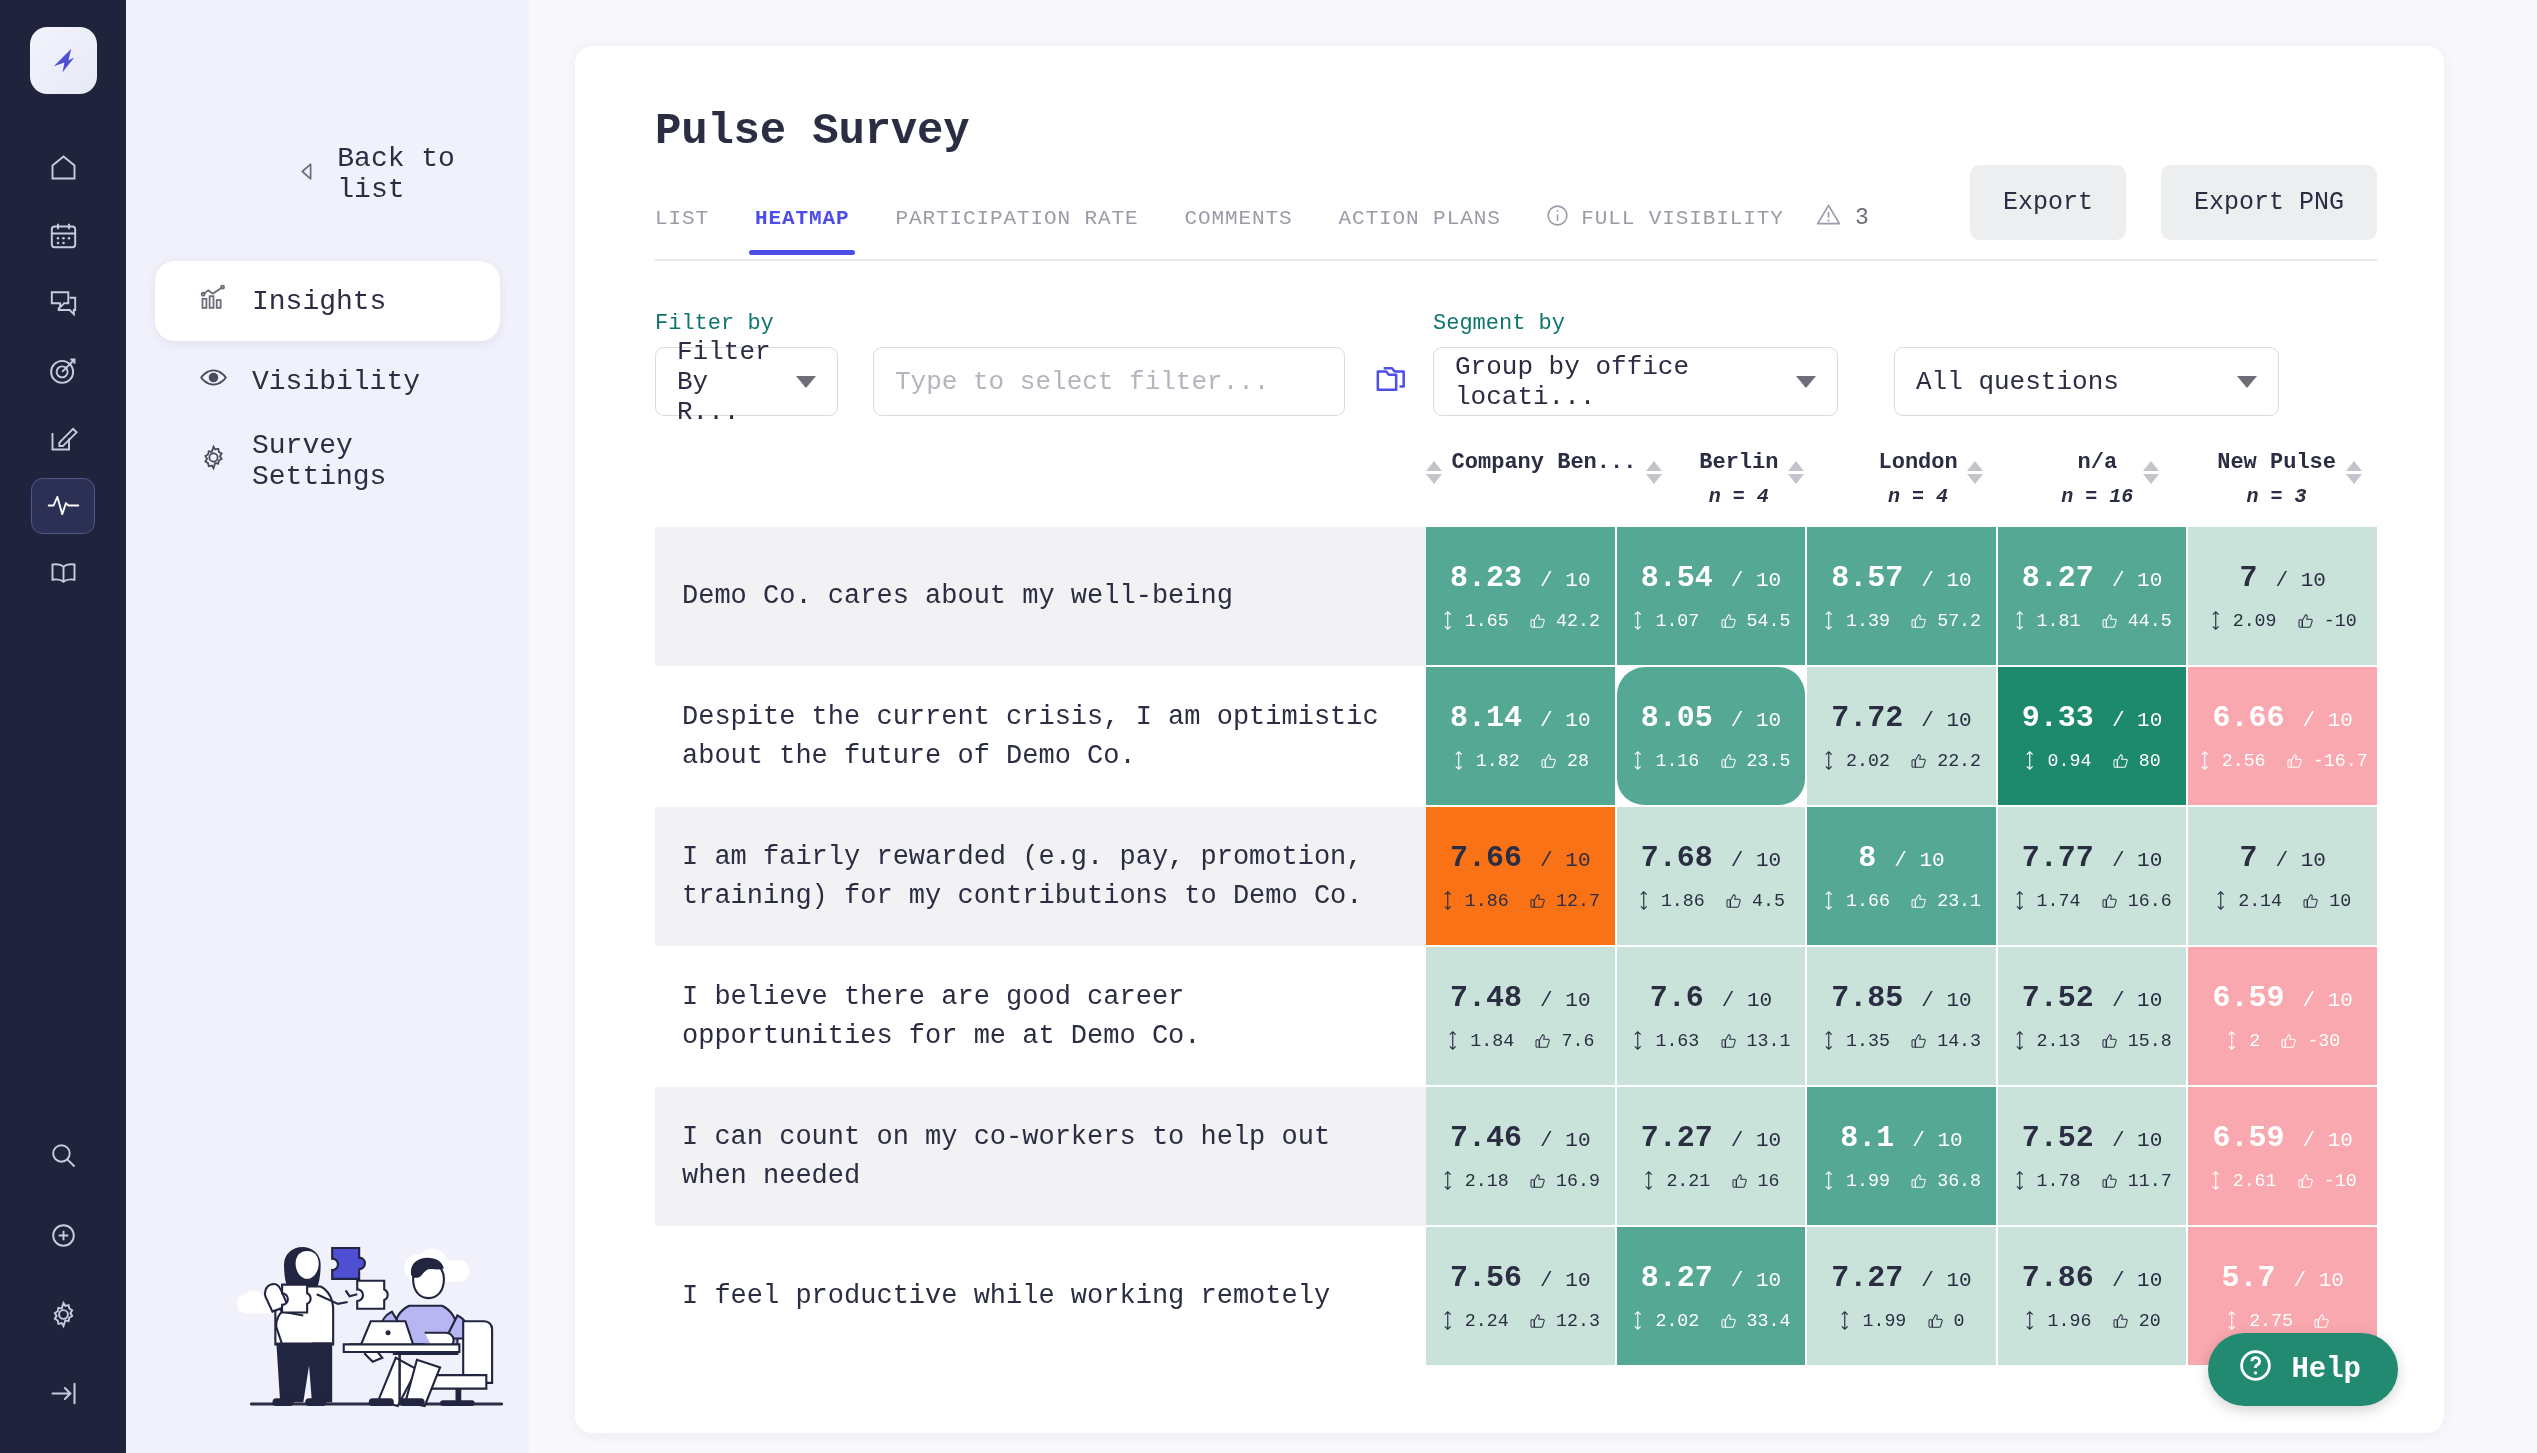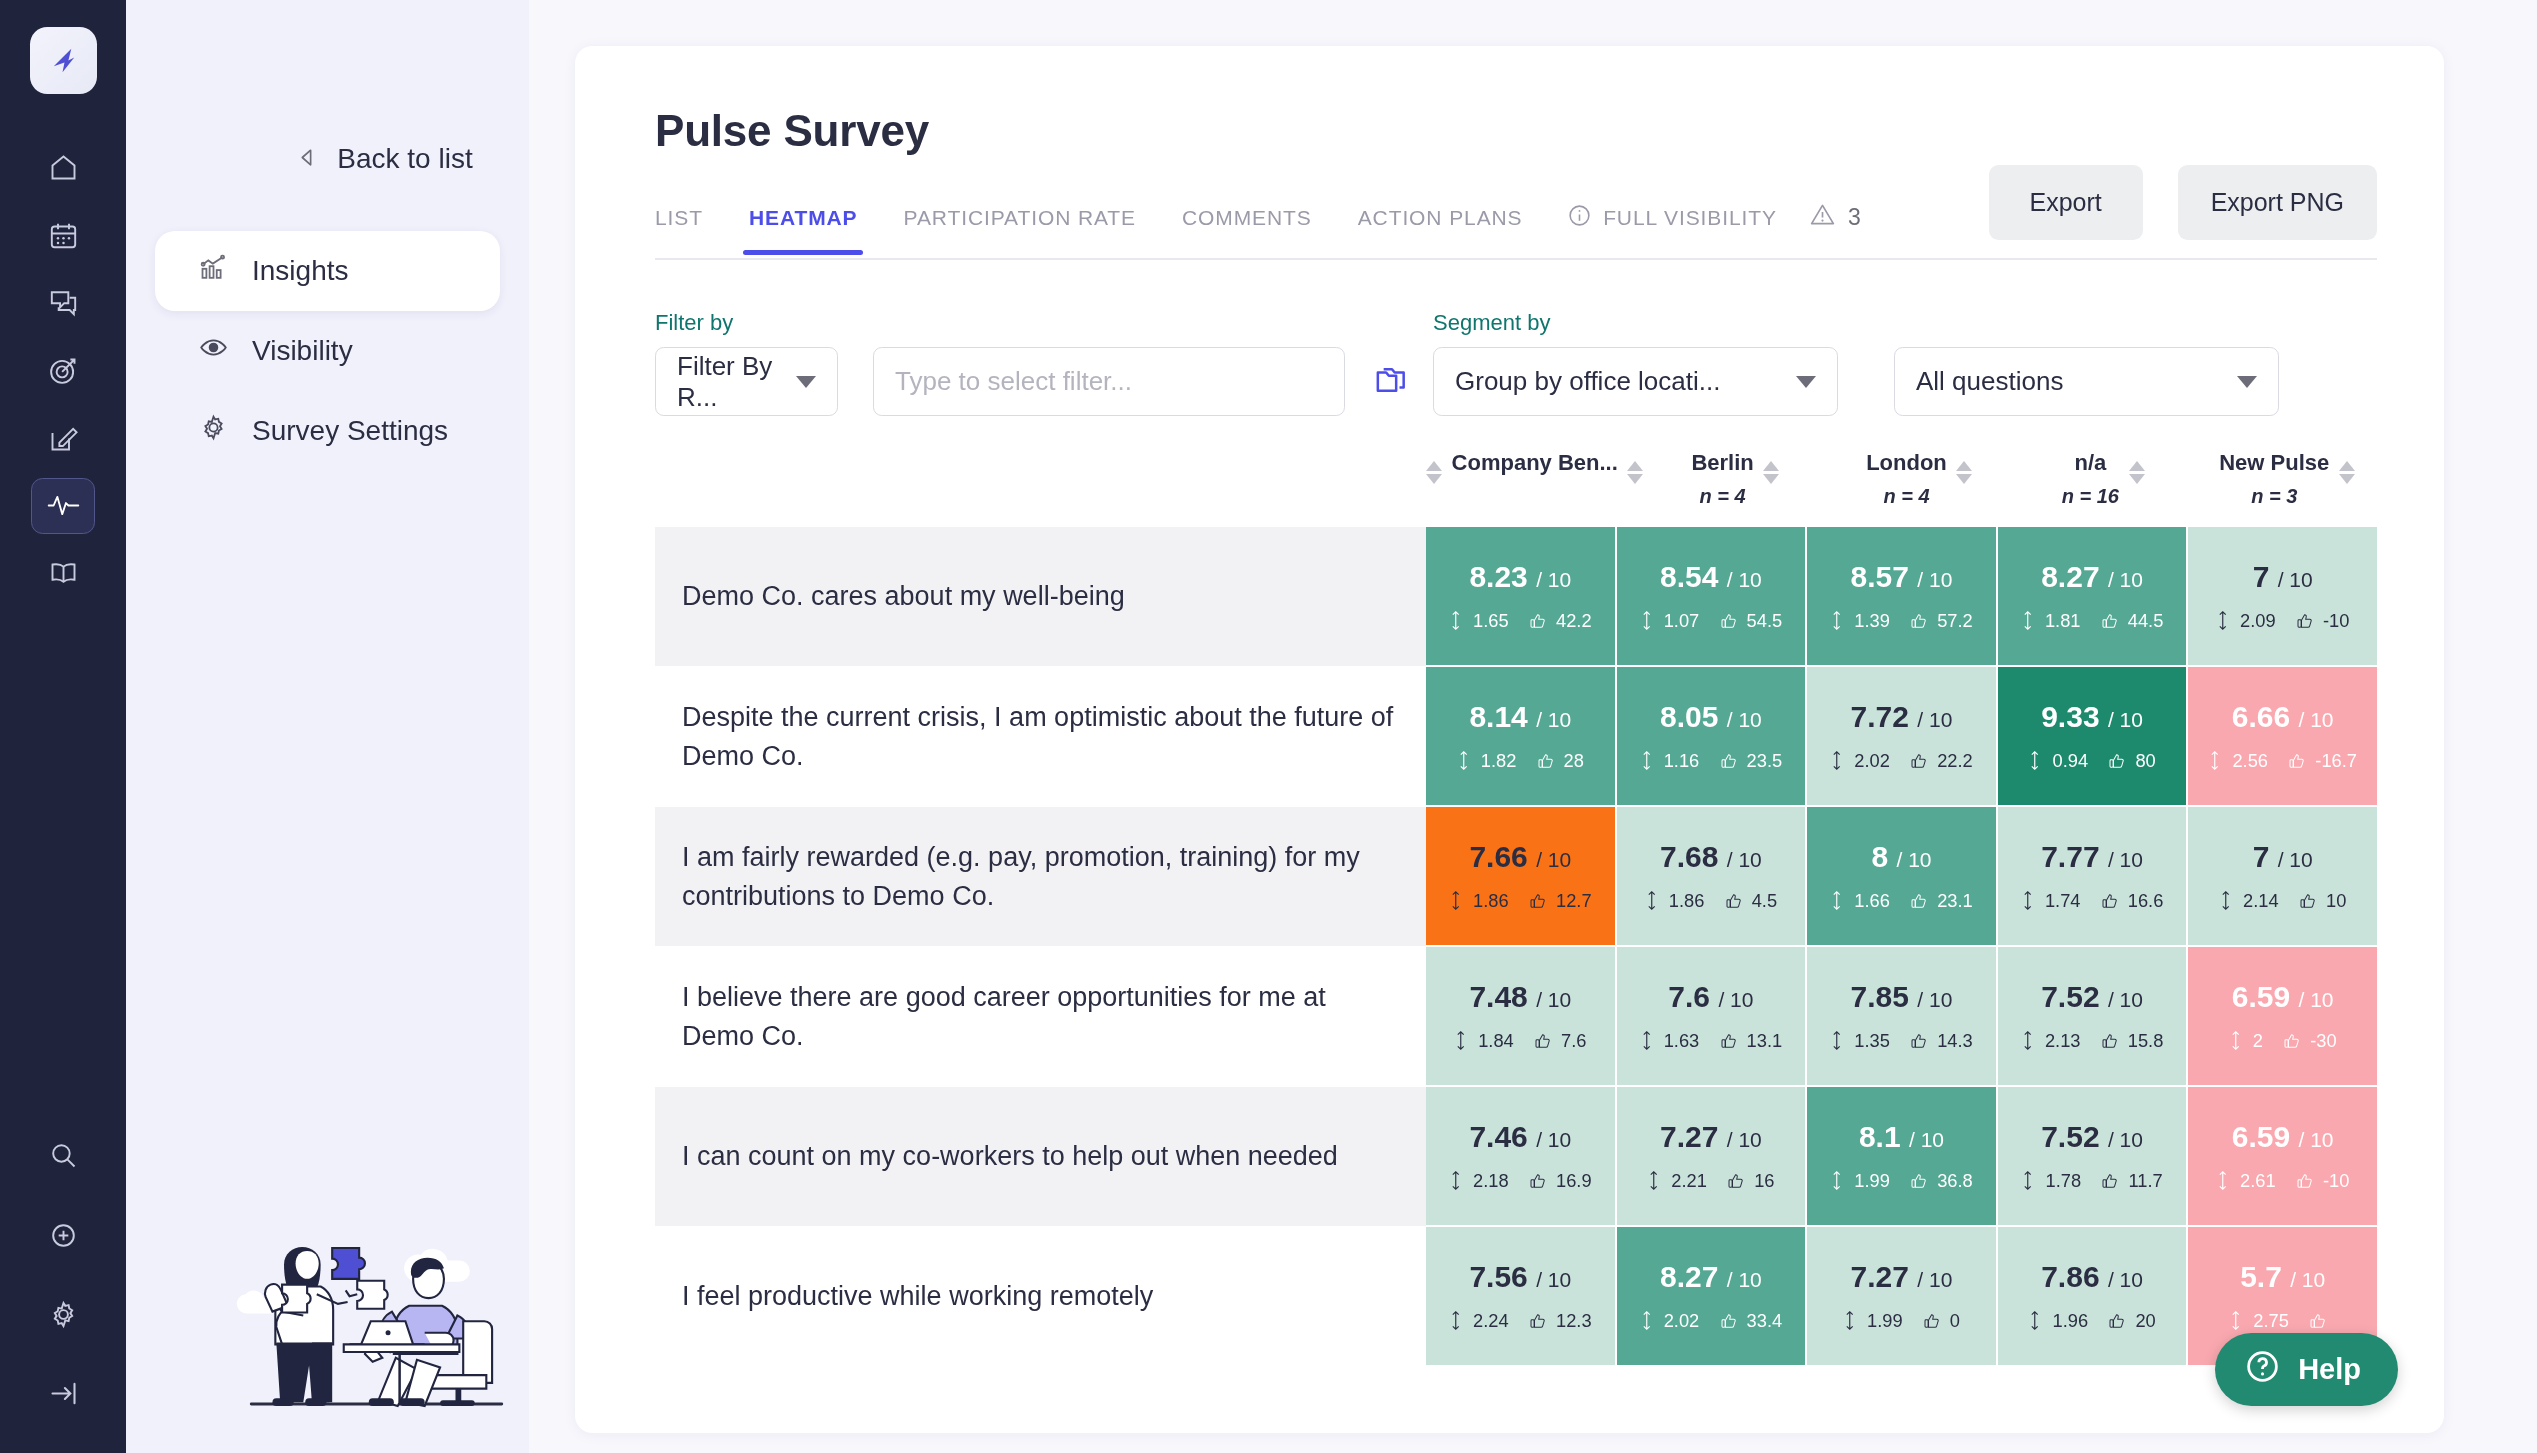--- a/index.html
+++ b/index.html
@@ -2,21 +2,21 @@
 <html><head>
 <meta charset="utf-8">
 <style>
   * { box-sizing: border-box; margin: 0; padding: 0; }
   html, body {
     width: 2538px; height: 1454px;
     overflow: hidden;
     font-family: "Liberation Sans", sans-serif;
     background: #f7f7fc;
   }
-  .app { position: relative; width: 2538px; height: 1190px; display: flex; }
+  .app { position: relative; width: 2538px; height: 1190px; display: flex; font-family: Liberation Mono, monospace; }
 
   
   .rail {
     width: 126px; height: 1454px; background: #20233c;
     display: flex; flex-direction: column; align-items: center;
     flex: 0 0 126px;
   }
   .rail-logo {
     width: 67px; height: 67px; margin-top: 27px; border-radius: 17.3px;
     background: linear-gradient(135deg,#f2f3fb 0%,#e7e9f6 100%);
@@ -557,21 +557,21 @@
                       <path d="M5 1v16M2.2 3.4L5 .8l2.8 2.6M2.2 14.6L5 17.2l2.8-2.6"></path>
                     </svg>
                     <span class="g">1.82</span>
                     <svg width="18.3" height="18.3" viewBox="0 0 20 20" fill="none" stroke="#ffffff" stroke-width="1.1">
                       <path d="M6 9l3.4-6c1.3 0 2 1 1.8 2.2L10.6 8h4.6c1 0 1.7.9 1.4 1.8l-1.7 5.6c-.2.8-1 1.3-1.8 1.3H6z"></path>
                       <rect x="2.2" y="8.6" width="3.4" height="8.1" rx="1"></rect>
                     </svg>
                     <span>28</span>
                   </div>
                 </div>
-                <div class="cell" style="background: rgb(85, 168, 148); color: rgb(255, 255, 255);">
+                <div class="cell" style="background: rgb(85, 168, 148); color: rgb(255, 255, 255); border-radius: 28px;">
                   <div class="score">8.05 <span class="den">/ 10</span></div>
                   <div class="sub">
                     <svg width="13.5" height="19" viewBox="0 0 10 18" fill="none" stroke="#ffffff" stroke-width="1.1">
                       <path d="M5 1v16M2.2 3.4L5 .8l2.8 2.6M2.2 14.6L5 17.2l2.8-2.6"></path>
                     </svg>
                     <span class="g">1.16</span>
                     <svg width="18.3" height="18.3" viewBox="0 0 20 20" fill="none" stroke="#ffffff" stroke-width="1.1">
                       <path d="M6 9l3.4-6c1.3 0 2 1 1.8 2.2L10.6 8h4.6c1 0 1.7.9 1.4 1.8l-1.7 5.6c-.2.8-1 1.3-1.8 1.3H6z"></path>
                       <rect x="2.2" y="8.6" width="3.4" height="8.1" rx="1"></rect>
                     </svg>

